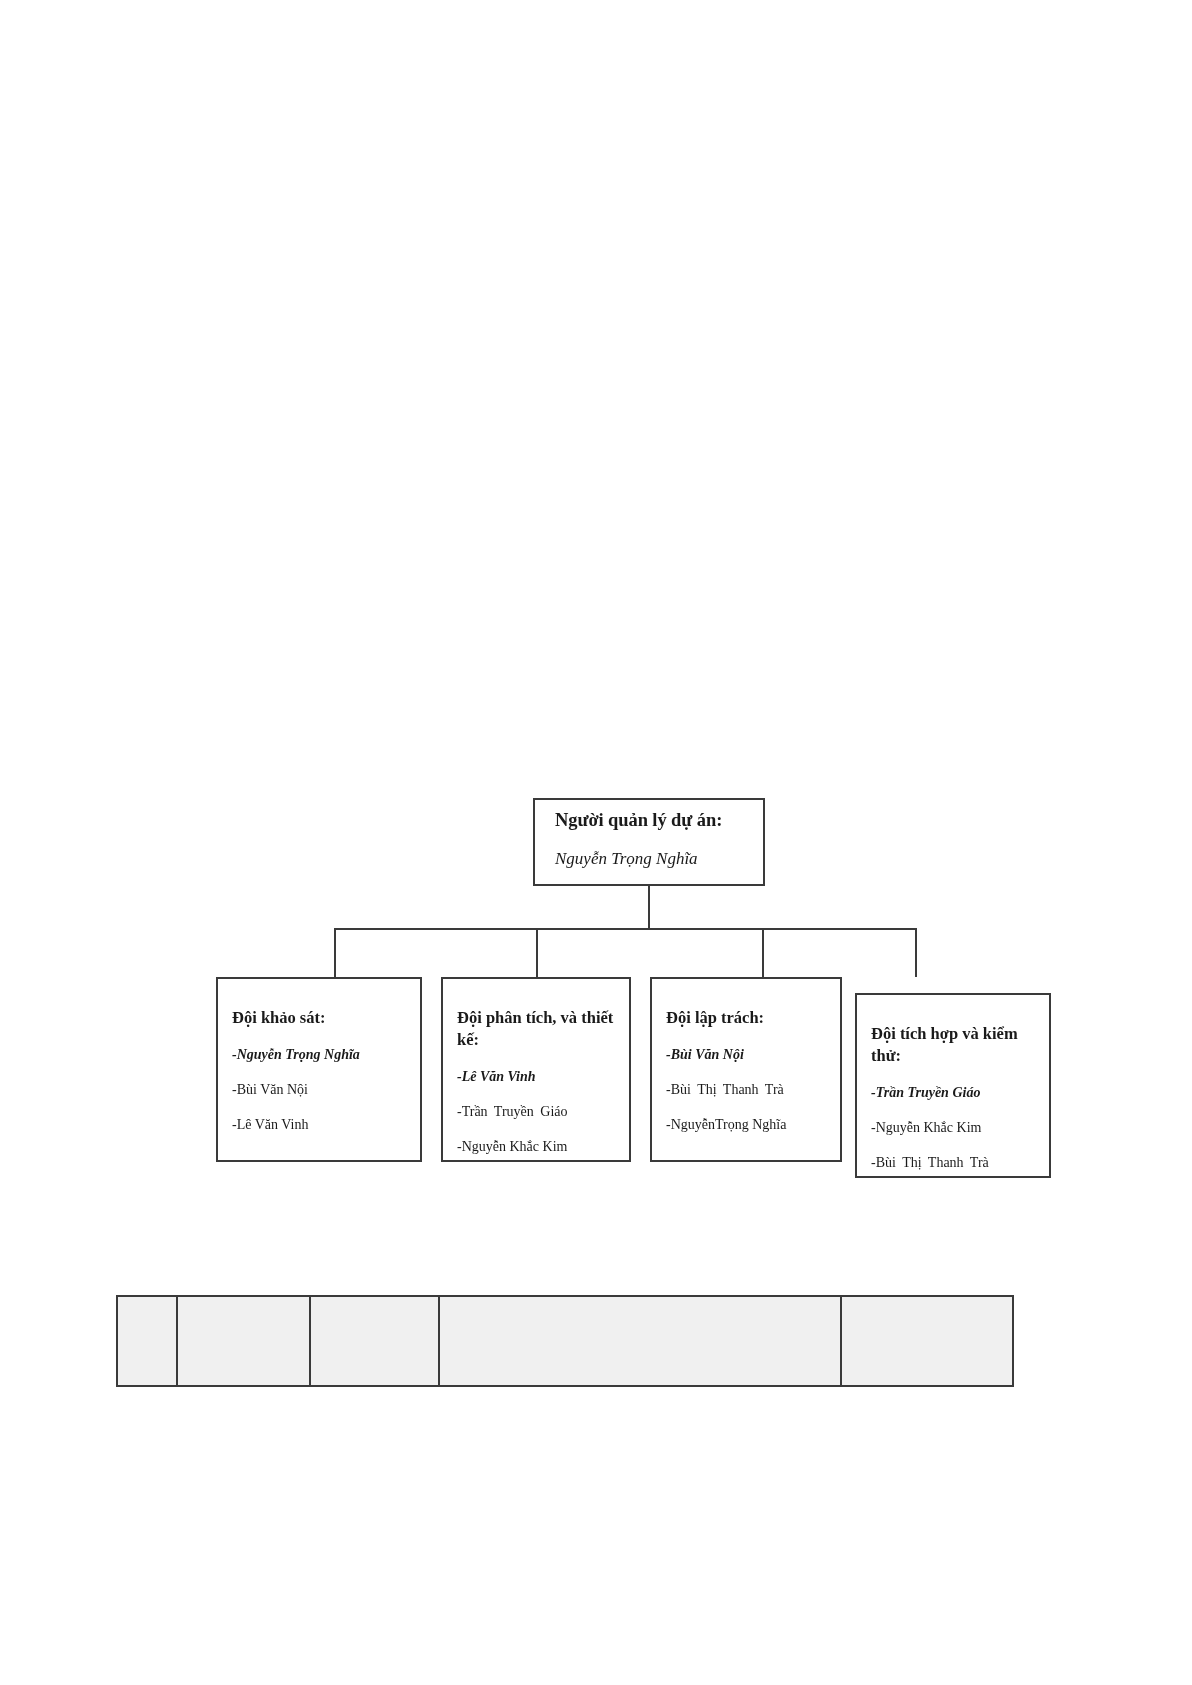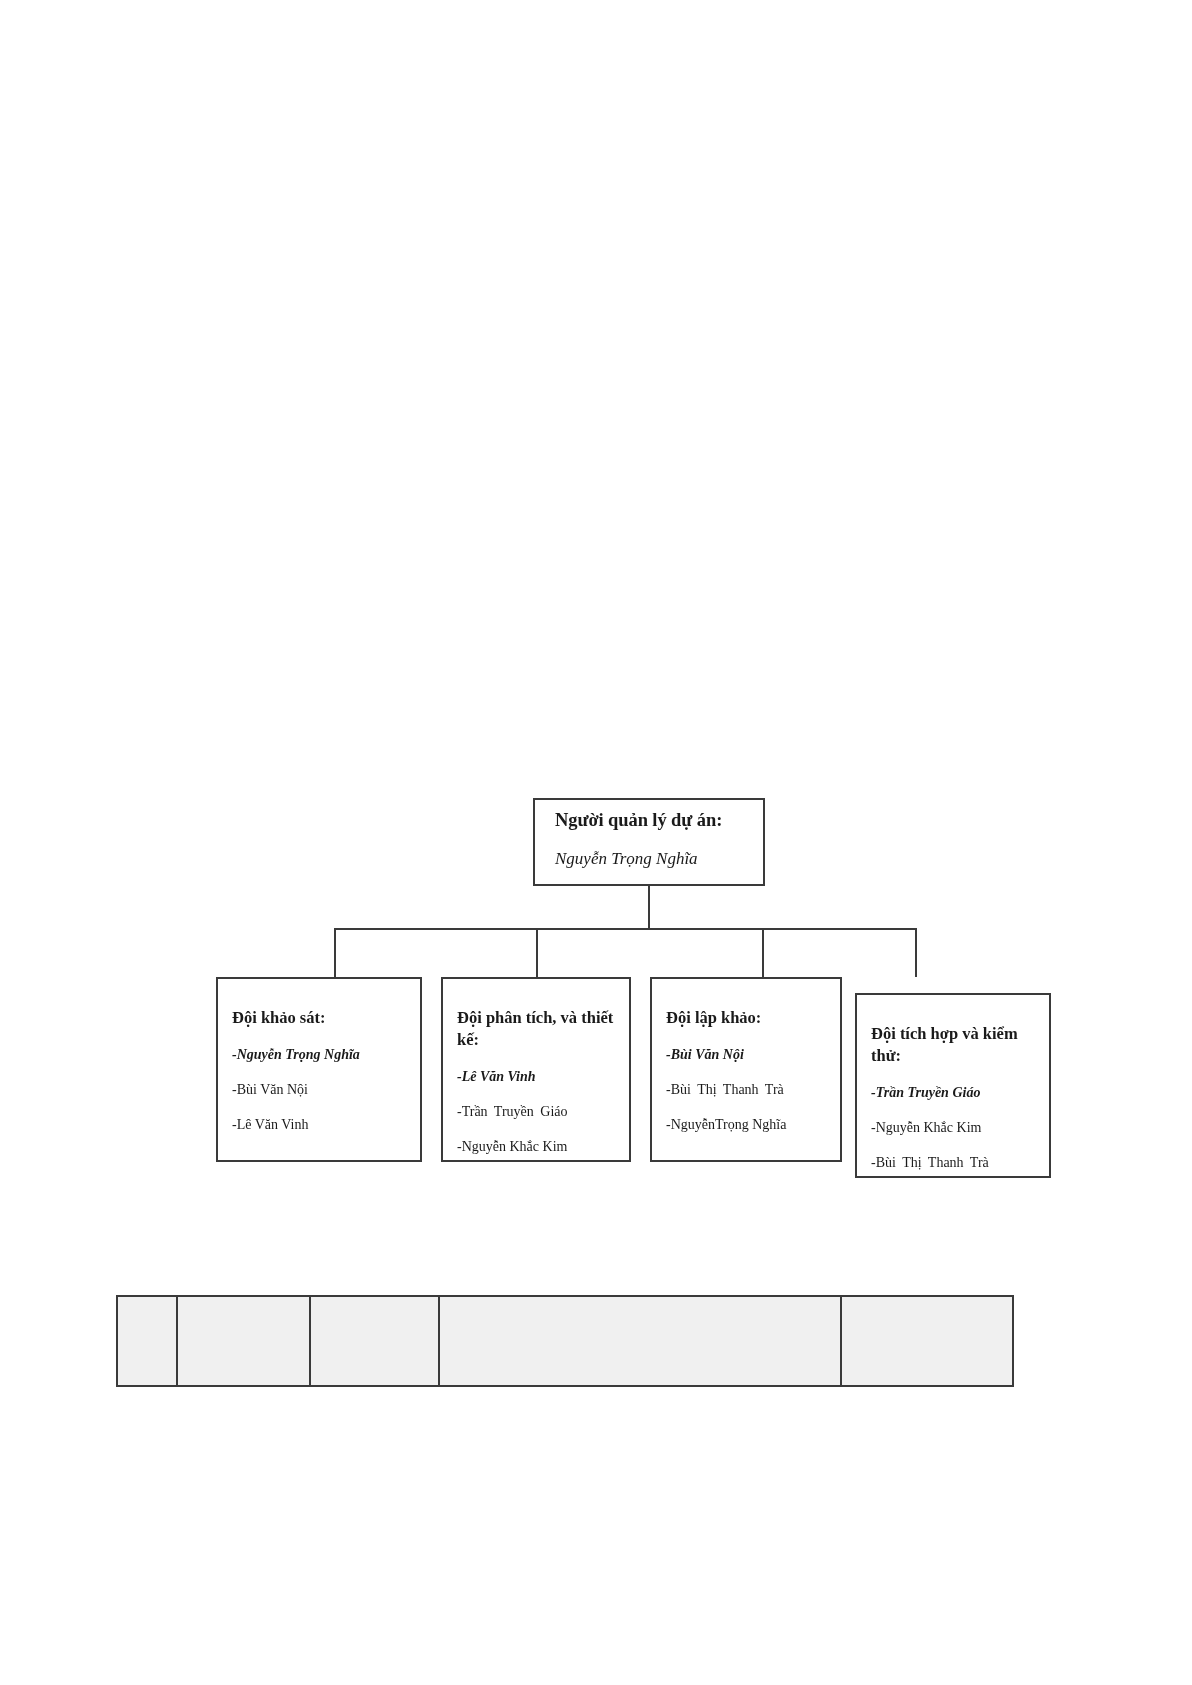--- a/index.html
+++ b/index.html
@@ -159,21 +159,21 @@
     </div>
 
     <div class="node team-node team-2">
       <div class="team-title">Đội phân tích, và thiết kế:</div>
       <div class="member lead">-Lê Văn Vinh</div>
       <div class="member wide-space">-Trần Truyền Giáo</div>
       <div class="member">-Nguyễn Khắc Kim</div>
     </div>
 
     <div class="node team-node team-3">
-      <div class="team-title">Đội lập khảo:</div>
+      <div class="team-title">Đội lập trách:</div>
       <div class="member lead">-Bùi Văn Nội</div>
       <div class="member wide-space">-Bùi Thị Thanh Trà</div>
       <div class="member">-NguyễnTrọng Nghĩa</div>
     </div>
 
     <div class="node team-node team-4">
       <div class="team-title">Đội tích hợp và kiểm thử:</div>
       <div class="member lead">-Trần Truyền Giáo</div>
       <div class="member">-Nguyễn Khắc Kim</div>
       <div class="member wide-space">-Bùi Thị Thanh Trà</div>

